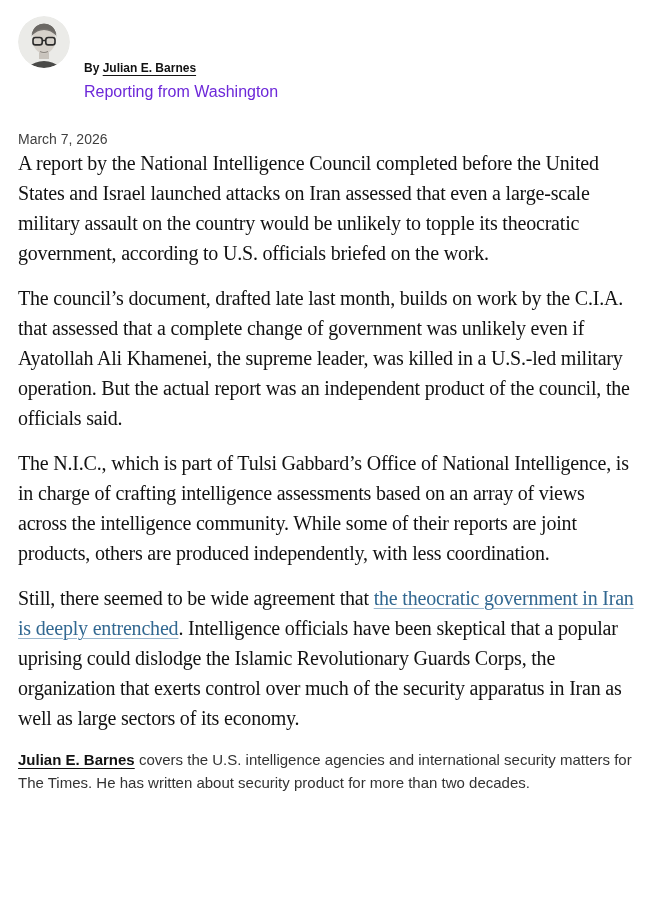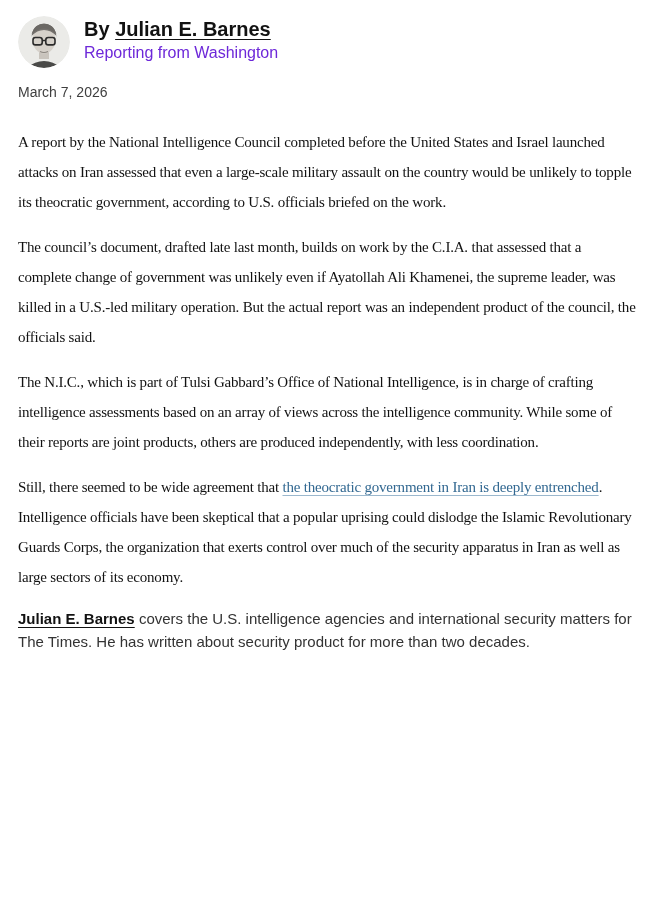--- a/index.html
+++ b/index.html
@@ -24,51 +24,51 @@
     width: 52px;
     height: 52px;
     border-radius: 50%;
     overflow: hidden;
     flex: 0 0 auto;
     cursor: pointer;
   }
   .avatar svg { display: block; }
   .byline-lines { padding-top: 3px; }
   .byline-name-line {
-    font-size: 20px;
+    font-size: 12px;
     font-weight: 700;
     color: #121212;
     line-height: 21px;
+    margin-top: 39px;
   }
   .byline-name-line a {
     color: #121212;
     text-decoration: underline;
     text-decoration-thickness: 1px;
     text-underline-offset: 3px;
     cursor: pointer;
   }
   .byline-role {
     font-size: 16px;
     font-weight: 400;
     color: #6d28d9;
     line-height: 22px;
     margin-top: 2px;
   }
   .article-date {
-    margin-top: 16px;
+    margin-top: 28px;
     font-size: 14px;
     color: #3f3f3f;
     line-height: 17px;
   }
   
   .article-body {
-    margin-top: 26px;
     max-width: 620px;
     font-family: "Liberation Serif", "DejaVu Serif", serif;
-    font-size: 15px;
+    font-size: 20px;
     letter-spacing: -0.2px;
     line-height: 30px;
     color: #121212;
   }
   .article-body p {
     margin-bottom: 15px;
   }
   .article-body a.inline-link {
     color: #326891;
     text-decoration: underline;

